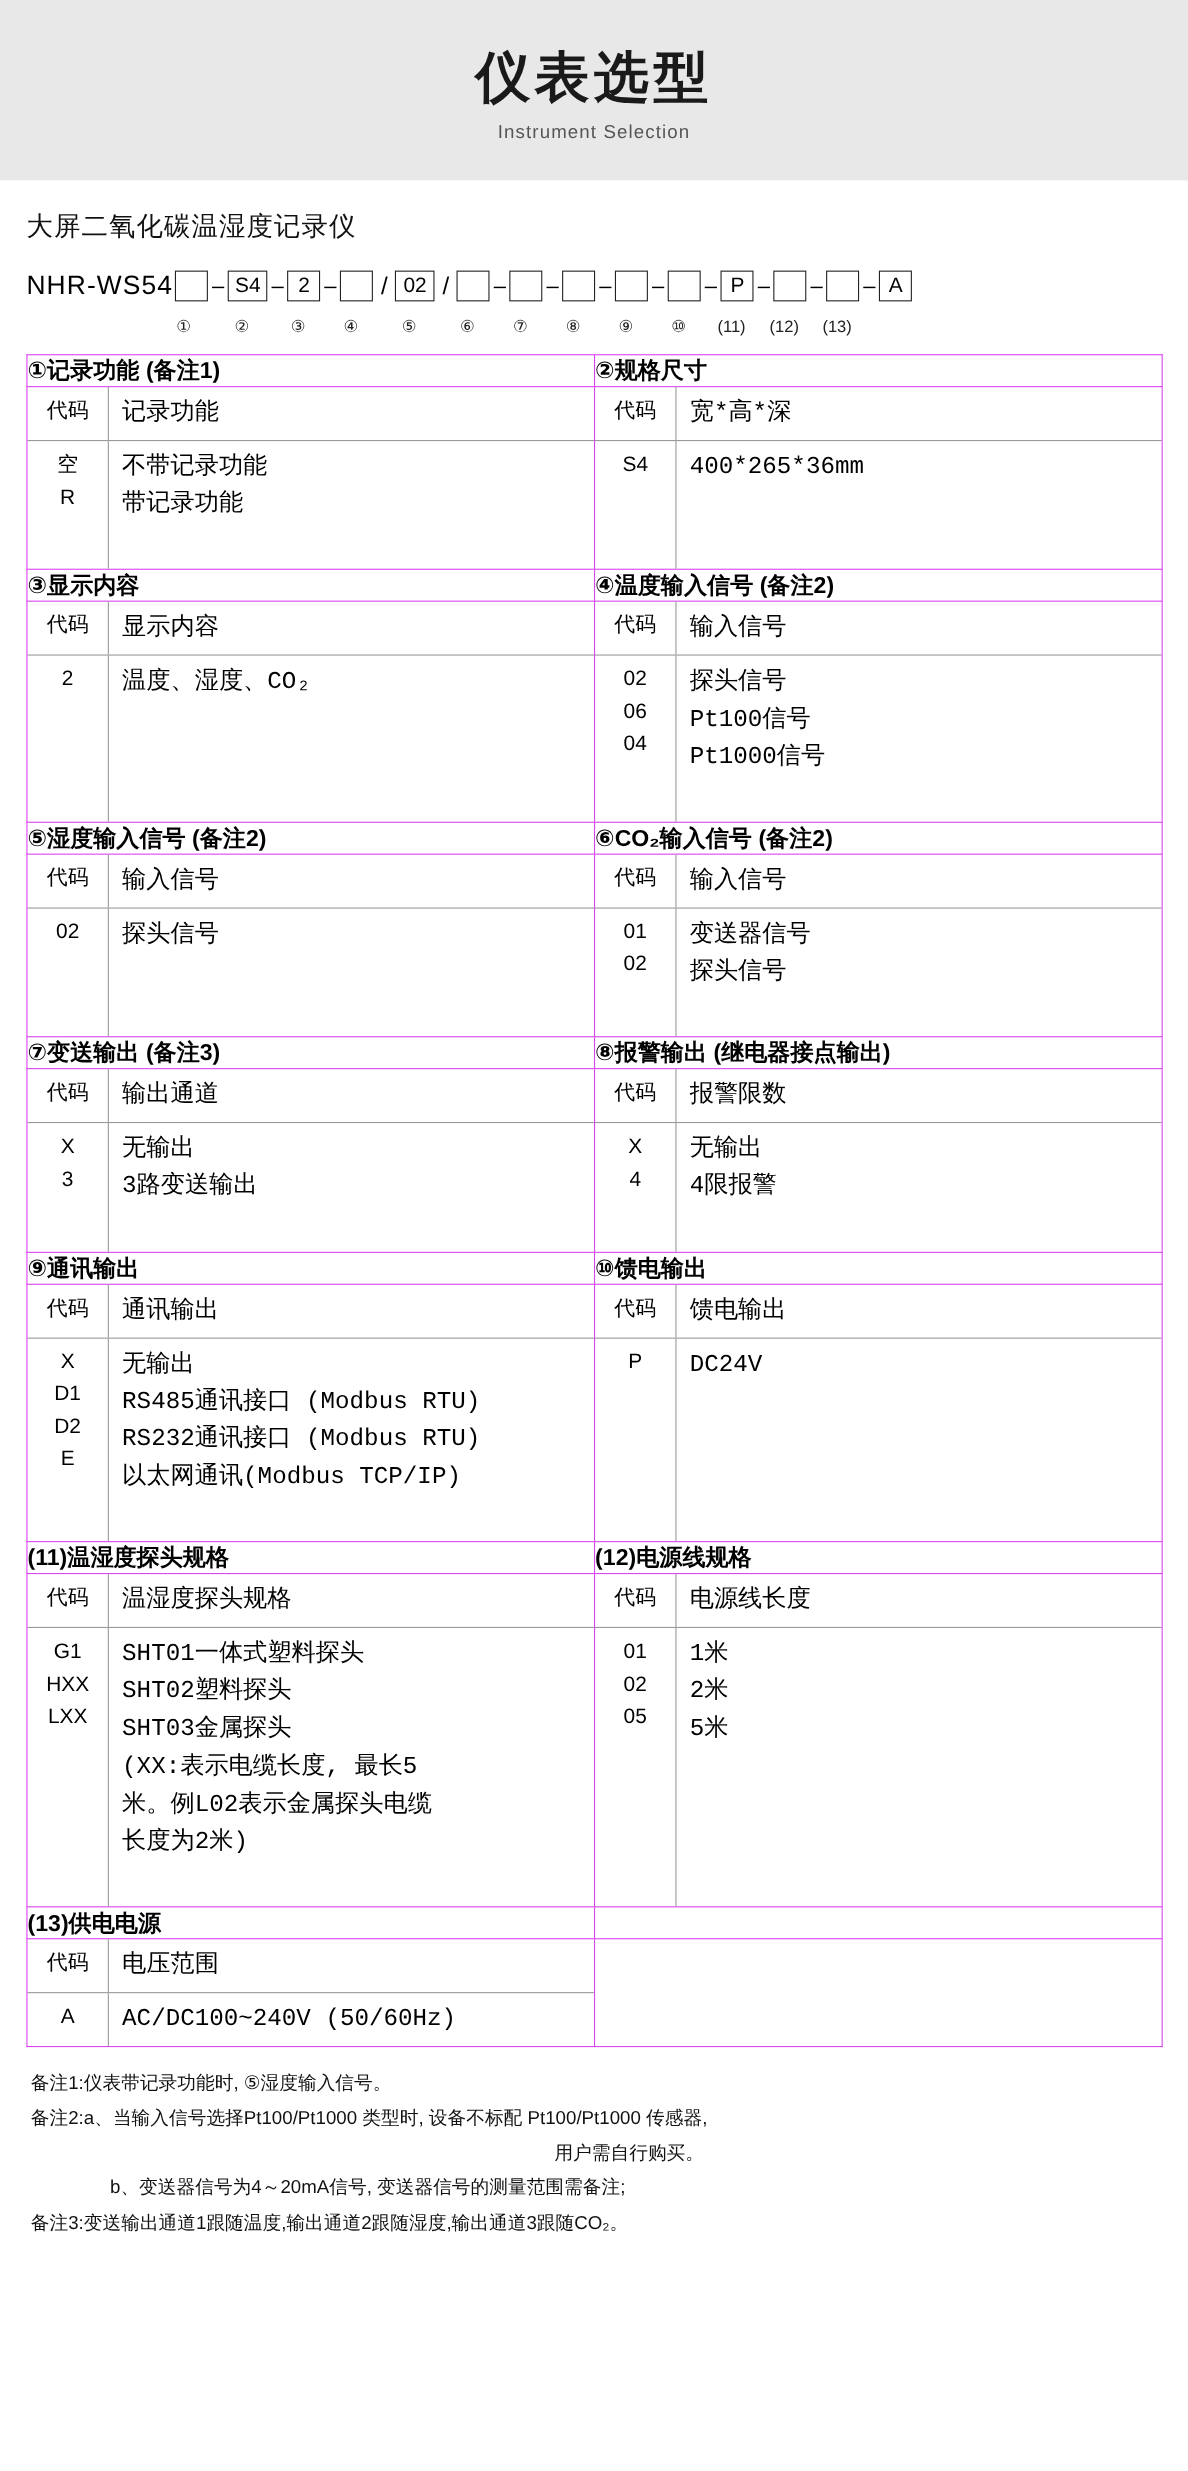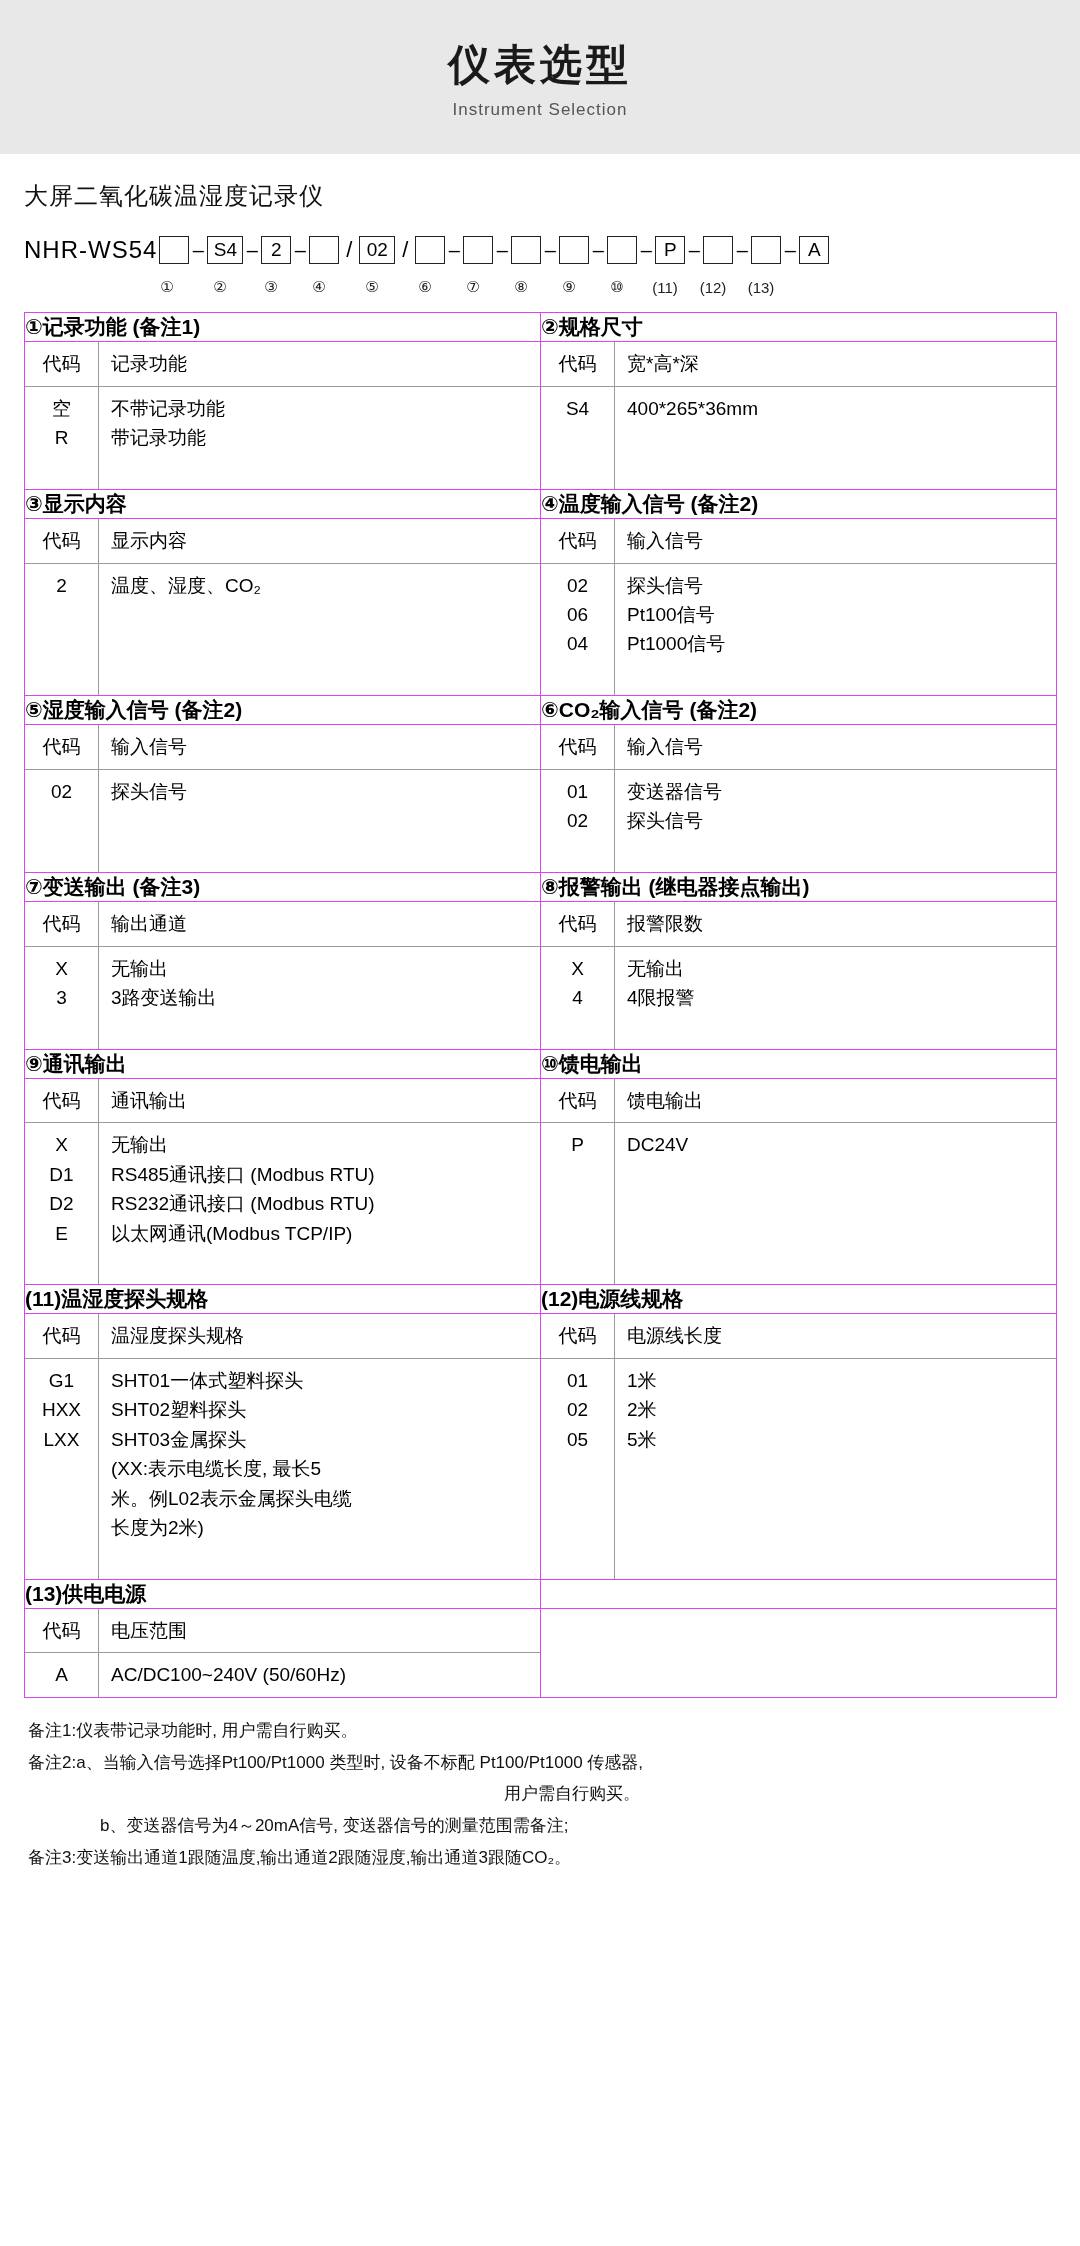--- a/index.html
+++ b/index.html
@@ -19,21 +19,21 @@
     position: relative;
   }
   
   .header {
     width: 100%;
     padding: 40px 0 34px 0;
     text-align: center;
     background: #e8e8e8;
   }
   .header-title {
-    font-size: 42px;
+    font-size: 50px;
     font-weight: bold;
     letter-spacing: 4px;
     color: #1a1a1a;
     line-height: 1.2;
   }
   .header-sub {
     margin-top: 10px;
     font-size: 17px;
     color: #555;
     letter-spacing: 1px;
@@ -129,24 +129,25 @@
     min-width: 74px;
     border-right: 1px solid #9a9a9a;
     text-align: center;
     font-size: 19px;
     padding: 7px 2px;
     box-sizing: border-box;
     line-height: 1.55;
   }
   .blk .d {
     flex: 1;
-    font-size: 19px;
+    font-size: 22px;
     padding: 7px 8px 7px 12px;
     box-sizing: border-box;
     line-height: 1.55;
+    font-family: Liberation Mono, monospace;
   }
   .blk.head {
     border-bottom: 1px solid #9a9a9a;
   }
   .blk .c div, .blk .d div { white-space: nowrap; }
   
   .notes {
     padding: 18px 24px 10px 28px;
     font-size: 17px;
     line-height: 1.75;
@@ -551,21 +552,21 @@
               </div>
             </div>
           </td>
         </tr>
 
       </tbody>
         </table>
     </div>
 
     <div class="notes">
-      <div class="note">备注1:仪表带记录功能时, 用户需自行购买。</div>
+      <div class="note">备注1:仪表带记录功能时, ⑤湿度输入信号。</div>
       <div class="note">备注2:a、当输入信号选择Pt100/Pt1000 类型时, 设备不标配 Pt100/Pt1000 传感器,</div>
       <div class="note indent1">用户需自行购买。</div>
       <div class="note indent2">b、变送器信号为4～20mA信号, 变送器信号的测量范围需备注;</div>
       <div class="note">备注3:变送输出通道1跟随温度,输出通道2跟随湿度,输出通道3跟随CO₂。</div>
     </div>
 
   </div>
 </div>
 
 </body></html>

